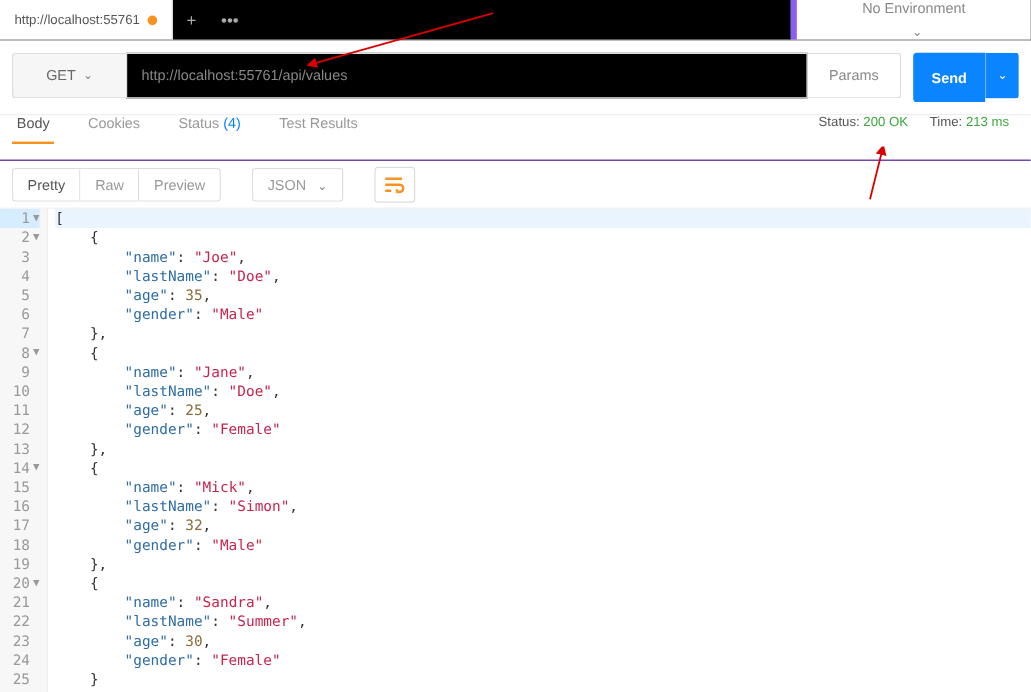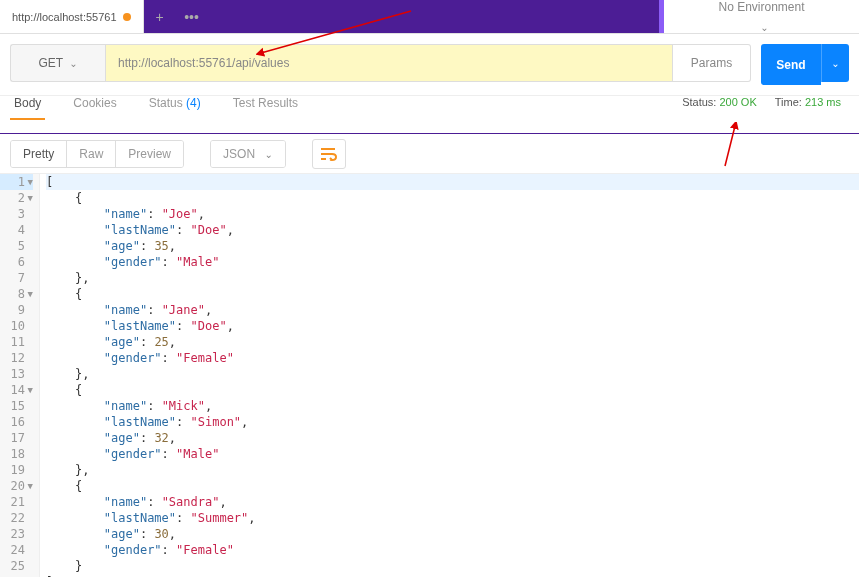--- a/index.html
+++ b/index.html
@@ -1,24 +1,24 @@
 <!DOCTYPE html>
 <html><head>
 <meta charset="utf-8">
 <style>
   * { box-sizing: border-box; margin: 0; padding: 0; }
   html, body { width: 859px; height: 577px; font-family: "Segoe UI", Arial, sans-serif; font-size: 12px; color: #555; background: #fff; }
-  .top { display: flex; align-items: stretch; height: 34px; border-bottom: 1px solid #e0e0e0; background: #4c1d95; }
+  .top { display: flex; align-items: stretch; height: 34px; border-bottom: 1px solid #e0e0e0; background: #000000; }
   .tab { display: flex; align-items: center; gap: 6px; padding: 0 12px; background: #fff; border-right: 1px solid #e0e0e0; font-size: 11px; }
   .dot { width: 8px; height: 8px; border-radius: 50%; background: #f7921e; }
   .tab-plus, .tab-more { display: flex; align-items: center; justify-content: center; width: 32px; color: #aaa; font-size: 14px; cursor: pointer; }
   .env { margin-left: auto; width: 200px; display: flex; align-items: center; justify-content: space-between; padding: 0 10px; background: #fff; border-left: 5px solid #8b5cf6; color: #888; flex-direction: column; }
   .req-row { display: flex; align-items: stretch; padding: 10px; gap: 0; border-bottom: 1px solid #eee; }
   .method { display: flex; align-items: center; justify-content: center; width: 95px; height: 38px; border: 1px solid #ddd; background: #f6f6f6; color: #666; border-right: none; border-radius: 3px 0 0 3px; }
-  .url-input { flex: 1; height: 38px; border: 1px solid #ddd; padding: 0 12px; font-size: 12px; color: #888; background: #fef9c3; }
+  .url-input { flex: 1; height: 38px; border: 1px solid #ddd; padding: 0 12px; font-size: 12px; color: #888; background: #000000; }
   .params-btn { display: flex; align-items: center; justify-content: center; width: 78px; height: 38px; border: 1px solid #ddd; border-left: none; background: #fff; color: #888; border-radius: 0 3px 3px 0; }
   .send-group { display: flex; margin-left: 10px; }
   .send-btn { display: flex; align-items: center; justify-content: center; width: 60px; height: 41px; background: #0a84ff; color: #fff; font-weight: 600; border-radius: 3px 0 0 3px; }
   .send-drop { display: flex; align-items: center; justify-content: center; width: 28px; height: 38px; background: #0a84ff; color: #fff; border-left: 1px solid rgba(255,255,255,0.25); border-radius: 0 3px 3px 0; }
   .resp-tabs { display: flex; align-items: flex-start; height: 38px; padding: 0 10px; border-bottom: 1px solid #4c1d95; gap: 24px; }
   .rtab { padding: 0 4px 9px 4px; color: #999; cursor: pointer; }
   .rtab.active { color: #555; border-bottom: 2px solid #f7921e; padding-bottom: 8px; }
   .headers-count { color: #0a84ff; }
   .resp-meta { margin-left: auto; display: flex; gap: 18px; font-size: 11px; align-items: center; padding-right: 8px; }
   .meta-val { color: #3ba83b; }

